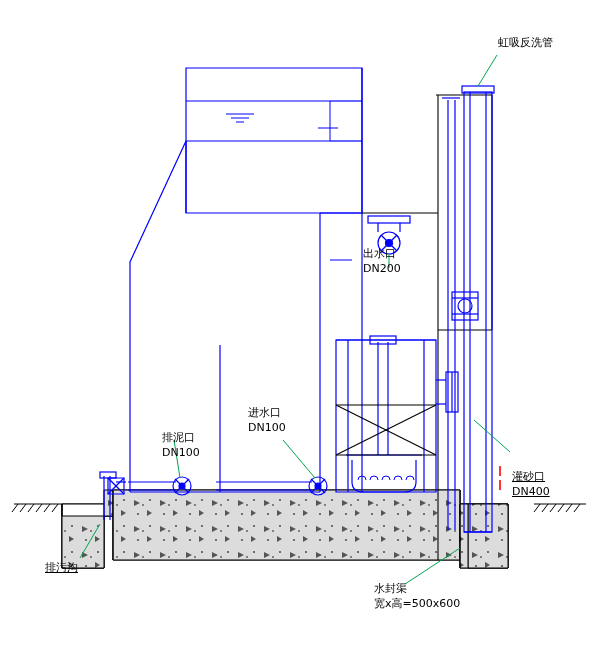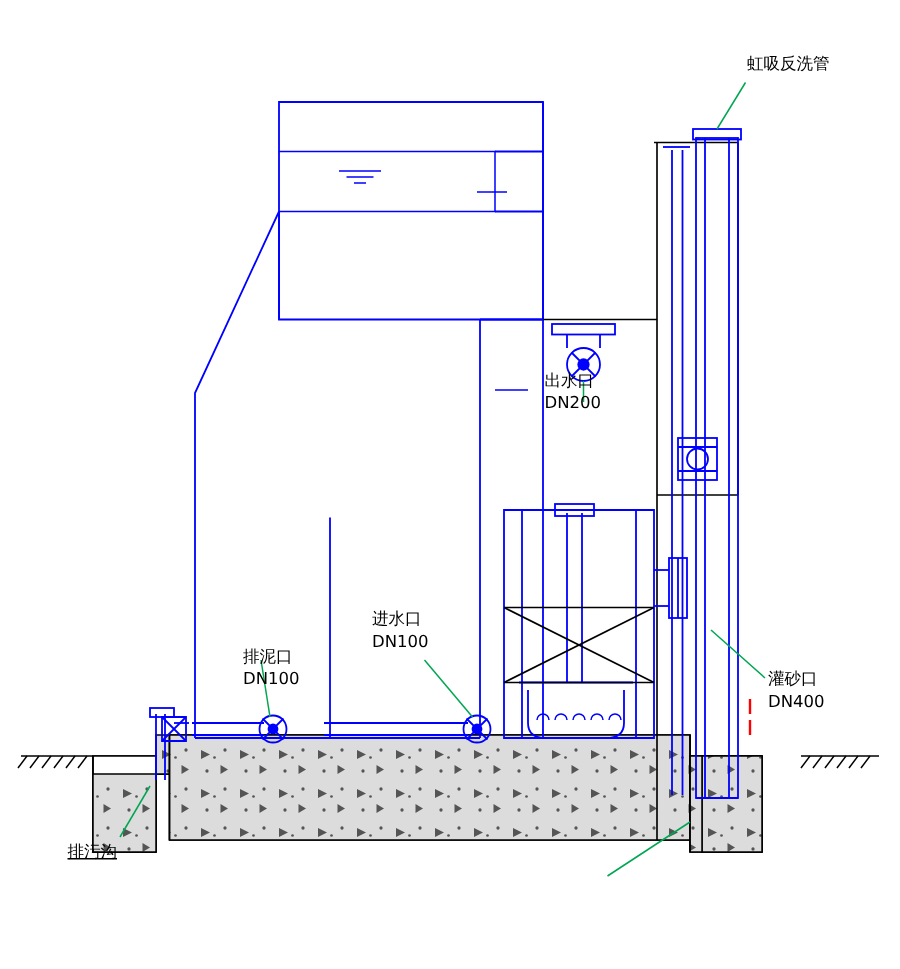--- a/index.html
+++ b/index.html
@@ -229,23 +229,27 @@
   <div class="lbl two-line" style="left:142px; top:430px;margin-left:20px;">
     <div>排泥口</div>
     <div>DN100</div>
   </div>
 
   <div class="lbl two-line" style="left:248px; top:405px;">
     <div>进水口</div>
     <div>DN100</div>
   </div>
 
-  <div class="lbl two-line" style="left:512px; top:445px;">
+  <div class="lbl two-line" style="left:512px; top:469px;text-decoration:underline;">
     <div>灌砂口</div>
     <div>DN400</div>
   </div>
 
   <div class="lbl" style="left:45px; top:561px;text-decoration:underline;">
     <span>排污沟</span>
   </div>
 
+  <div class="lbl two-line" style="left:374px; top:581px;">
+    <div>水封渠</div>
+    <div>宽x高=500x600</div>
+  </div>
 
 </div>
 
 </body></html>

